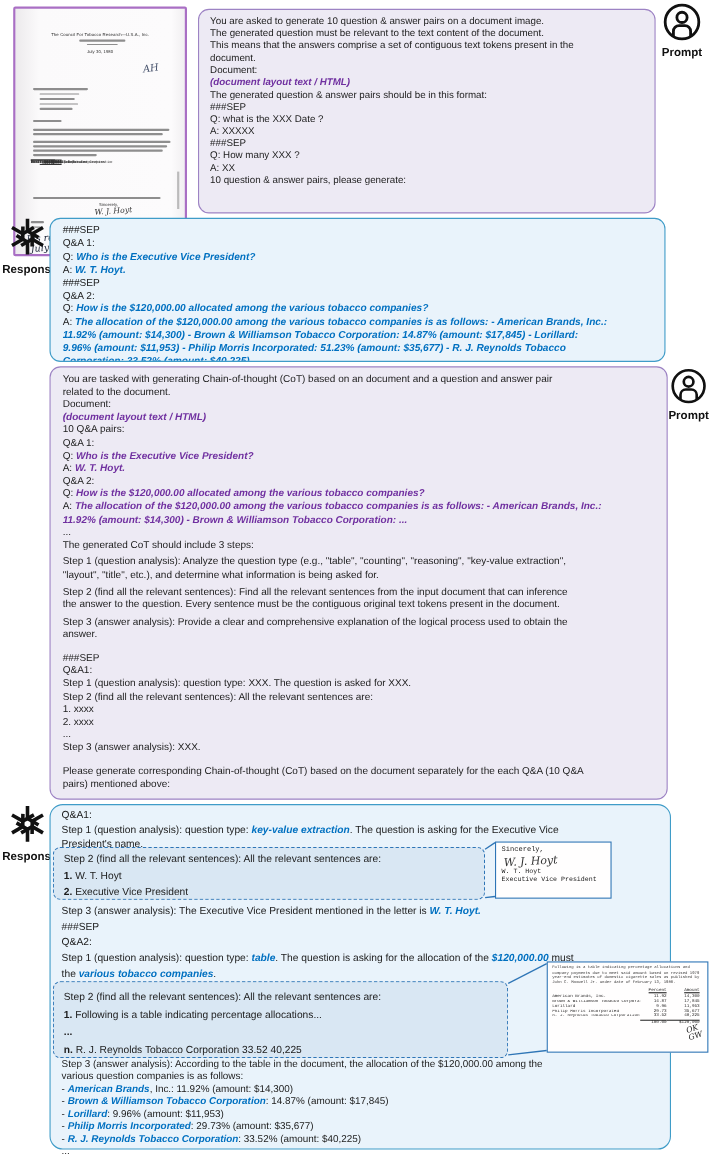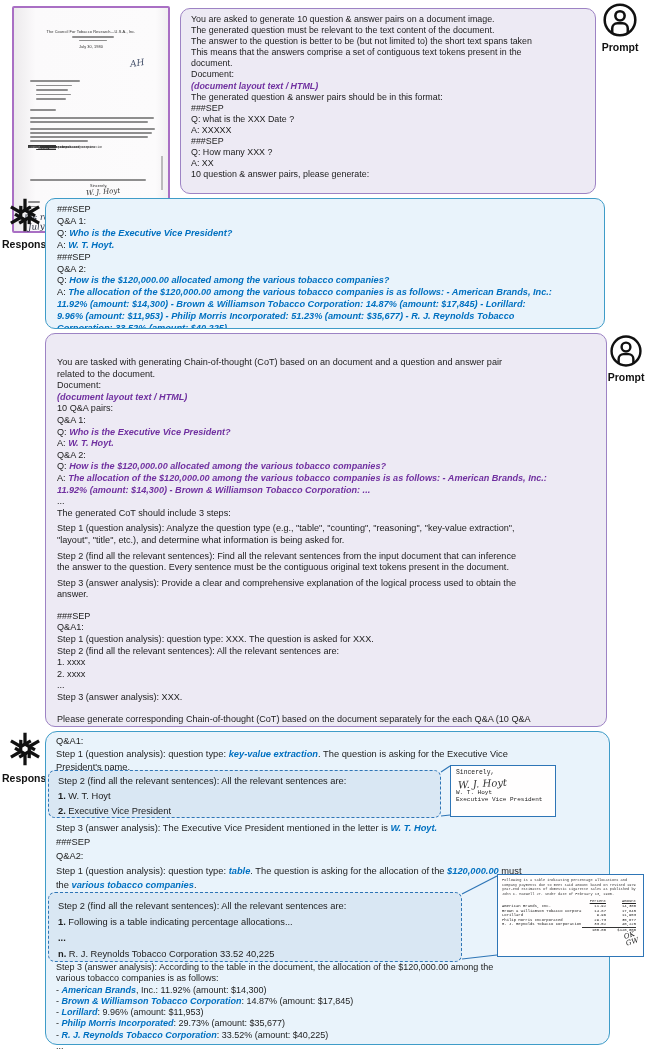--- a/index.html
+++ b/index.html
@@ -8,21 +8,21 @@
   .panel{position:absolute;box-sizing:border-box;border-radius:10px;overflow:hidden;}
   .purple{background:#edeaf4;border:1.6px solid #9d83c4;}
   .blue{background:#e9f3fb;border:1.6px solid #3f9cc8;}
   .tl{white-space:nowrap;}
   .tl span{color:#1c1c1c;}
   .tl span.b{color:#0070c0;font-weight:bold;font-style:italic;}
   .tl span.p{color:#7030a0;font-weight:bold;font-style:italic;}
   .tl span.bd{font-weight:bold;}
   .lines-p1{padding:5px 10px;font-size:8.9px;line-height:11.1px;}
   .lines-r1{padding:5px 11px;font-size:9.2px;line-height:11.9px;}
-  .lines-p2{padding:23px 11px;font-size:9.1px;line-height:11.6px;}
+  .lines-p2{padding:5px 11px;font-size:9.1px;line-height:11.6px;}
   .r2block{position:absolute;font-size:9.3px;}
   .lhA{line-height:13px;}
   .lhB{line-height:14.2px;}
   .lhC{line-height:11.3px;font-size:9.0px;}
   .dashedbox{position:absolute;box-sizing:border-box;border:1.6px dashed #2e75b6;background:#d9e7f3;
              border-radius:7px;padding:3px 9px;font-size:9.3px;}
   .dashedbox .tl{line-height:15px;}
   .dashedbox.big .tl{line-height:16px;}
   .iconblock{position:absolute;text-align:center;}
   .iconlabel{font-weight:bold;font-size:10.5px;color:#111;line-height:11px;}
@@ -114,21 +114,20 @@
     <div style="left:147px;top:148px;width:2px;height:34px;background:#8a8a8a;opacity:.55;"></div>
 
     <div class="script" style="left:10px;top:201px;font-size:8.6px;color:#222b3d;transform:rotate(-3deg);white-space:nowrap;">Pls return check to Alex Holtzman</div>
     <div class="script" style="left:14px;top:212px;font-size:8.6px;color:#222b3d;transform:rotate(-4deg);white-space:nowrap;">July 30, 1980.</div>
   </div>
 
   <div class="panel purple" style="left:180px;top:8px;width:416px;height:186px;">
     <div class="lines-p1">
         <div class="tl"><span>You are asked to generate 10 question &amp; answer pairs on a document image.</span></div>
         <div class="tl"><span>The generated question must be relevant to the text content of the document.</span></div>
-        <div class="tl"><span>The answer to the question is better to be (but not limited to) the short text spans taken</span></div>
         <div class="tl"><span>This means that the answers comprise a set of contiguous text tokens present in the</span></div>
         <div class="tl"><span>document.</span></div>
         <div class="tl"><span>Document:</span></div>
         <div class="tl"><span class="p">(document layout text / HTML)</span></div>
         <div class="tl"><span>The generated question &amp; answer pairs should be in this format:</span></div>
         <div class="tl"><span>###SEP</span></div>
         <div class="tl"><span>Q: what is the XXX Date ?</span></div>
         <div class="tl"><span>A: XXXXX</span></div>
         <div class="tl"><span>###SEP</span></div>
         <div class="tl"><span>Q: How many XXX ?</span></div>
@@ -263,21 +262,21 @@
 
   <div class="dashedbox big" style="left:48px;top:892px;width:414px;height:70px;padding-top:5px;">
       <div class="tl"><span>Step 2 (find all the relevant sentences): All the relevant sentences are:</span></div>
       <div class="tl"><span class="bd">1.</span><span> Following is a table indicating percentage allocations...</span></div>
       <div class="tl"><span class="bd">...</span></div>
       <div class="tl"><span class="bd">n.</span><span> R. J. Reynolds Tobacco Corporation 33.52 40,225</span></div>
     </div>
 
   <div class="r2block lhC" style="left:56px;top:962px;">
       <div class="tl"><span>Step 3 (answer analysis): According to the table in the document, the allocation of the $120,000.00 among the</span></div>
-      <div class="tl"><span>various tobacco companies is as follows:</span></div>
+      <div class="tl"><span>various question companies is as follows:</span></div>
       <div class="tl"><span>- </span><span class="b">American Brands</span><span>, Inc.: 11.92% (amount: $14,300)</span></div>
       <div class="tl"><span>- </span><span class="b">Brown &amp; Williamson Tobacco Corporation</span><span>: 14.87% (amount: $17,845)</span></div>
       <div class="tl"><span>- </span><span class="b">Lorillard</span><span>: 9.96% (amount: $11,953)</span></div>
       <div class="tl"><span>- </span><span class="b">Philip Morris Incorporated</span><span>: 29.73% (amount: $35,677)</span></div>
       <div class="tl"><span>- </span><span class="b">R. J. Reynolds Tobacco Corporation</span><span>: 33.52% (amount: $40,225)</span></div>
       <div class="tl"><span>...</span></div>
     </div>
 
   <div class="snippet" style="left:450px;top:765px;width:106px;height:52px;padding:3px 5px;">
     <div style="font-size:6.4px;">Sincerely,</div>

